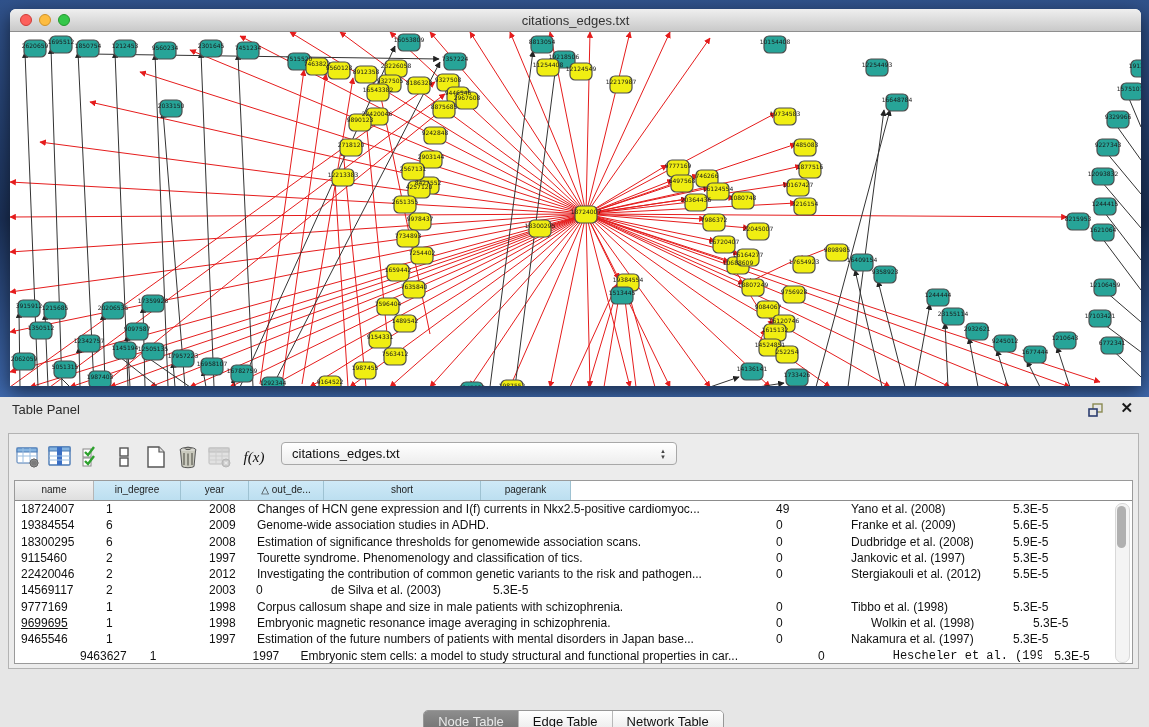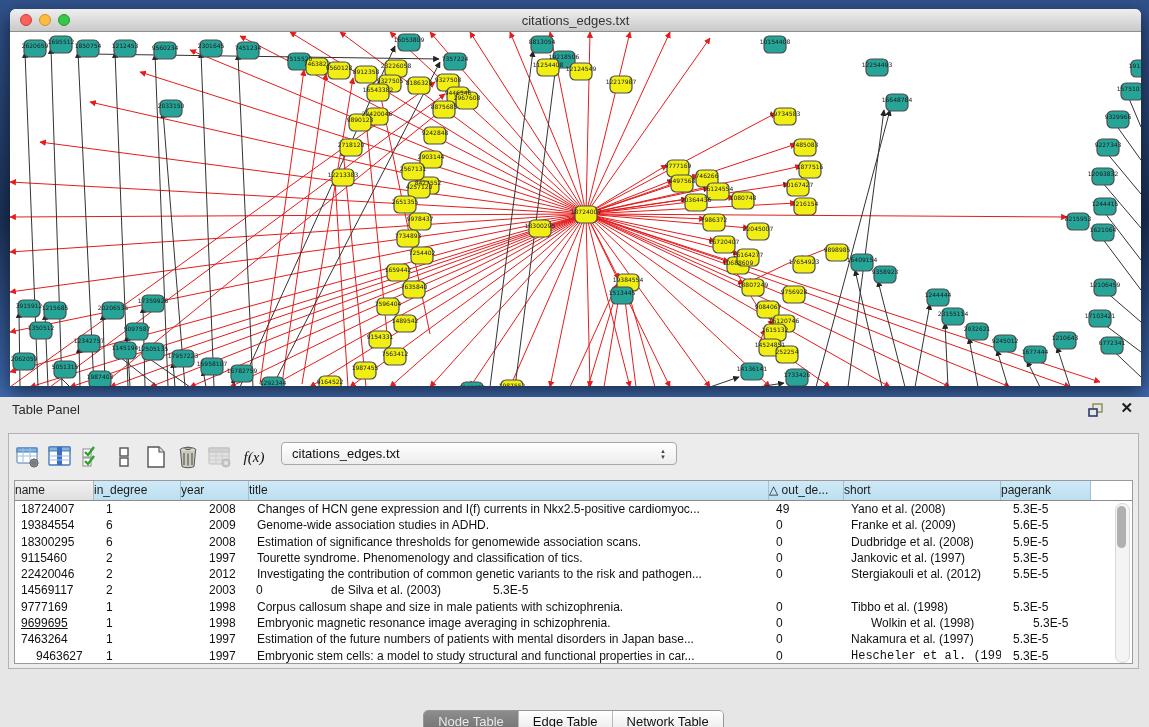--- a/index.html
+++ b/index.html
@@ -34,21 +34,21 @@
   .toolbar{position:absolute;left:4px;top:4px;height:38px;display:flex;align-items:center;}
   .tool-btn{width:30px;height:30px;display:flex;align-items:center;justify-content:center;margin-right:2px;}
   .fx-btn{font-family:"Liberation Serif",serif;font-style:italic;font-size:15px;color:#111;width:34px;text-align:center;}
   .combo{position:absolute;left:272px;top:8px;width:396px;height:23px;border:1px solid #a8a8a8;border-radius:4px;
     background:linear-gradient(#ffffff,#ededed);display:flex;align-items:center;box-sizing:border-box;}
   .combo-text{font-size:13px;color:#111;padding-left:10px;flex:1;}
   .combo-arrows{width:18px;font-size:6px;line-height:6px;color:#444;text-align:center;padding-right:4px;}
 
   .grid{position:absolute;left:5px;top:46px;width:1119px;height:184px;border:1px solid #9a9a9a;background:#fff;box-sizing:border-box;overflow:hidden;}
   .thead{display:flex;height:19px;border-bottom:1px solid #8c8c8c;background:#fff;}
-  .th{box-sizing:border-box;height:19px;font-size:12px;color:#1c1c1c;line-height:18px;
+  .th{box-sizing:border-box;height:19px;font-size:10px;color:#1c1c1c;text-align:center;line-height:18px;
     background:linear-gradient(#cfe9f7,#bcdff0);border-right:1px solid #9ec2d2;overflow:hidden;white-space:nowrap;}
   .th.plain{background:linear-gradient(#f2f2f2,#dfdfdf);border-right:1px solid #b5b5b5;}
   .tbody{position:relative;}
   .tr{display:flex;height:16.3px;background:#fff;}
   .td{box-sizing:border-box;font-size:12px;color:#101010;line-height:16px;white-space:nowrap;overflow:hidden;}
   .vscroll{position:absolute;right:2px;top:22px;width:13px;height:158px;background:#f4f4f4;border:1px solid #d8d8d8;border-radius:7px;}
   .vthumb{position:absolute;left:1px;top:2px;width:9px;height:42px;background:#b0b0b0;border-radius:5px;}
 
   .tabs-row{position:absolute;left:0;top:276px;width:100%;display:flex;justify-content:center;}
   .segmented{display:flex;border:1px solid #979797;border-radius:5px;overflow:hidden;height:22px;
@@ -539,21 +539,20 @@
       <div class="combo">
         <span class="combo-text">citations_edges.txt</span>
         <span class="combo-arrows">▲<br>▼</span>
       </div>
 
       <div class="grid">
         <div class="thead" id="thead">
             <div class="th plain" style="width: 79px;">name</div>
             <div class="th" style="width: 87px;">in_degree</div>
             <div class="th" style="width: 68px;">year</div>
-            <div class="th" style="width: 520px;">title</div>
             <div class="th" style="width: 75px;">△ out_de...</div>
             <div class="th" style="width: 157px;">short</div>
             <div class="th" style="width: 90px;">pagerank</div>
           </div>
         <div class="tbody" id="tbody">
             <div class="tr">
               <div class="td" style="width: 79px; padding-left: 6px;">18724007</div>
               <div class="td" style="width: 87px; padding-left: 12px;">1</div>
               <div class="td" style="width: 68px; padding-left: 28px;">2008</div>
               <div class="td" style="width: 520px; padding-left: 8px;">Changes of HCN gene expression and I(f) currents in Nkx2.5-positive cardiomyoc...</div>
@@ -617,30 +616,30 @@
             <div class="tr">
               <div class="td" style="width: 79px; padding-left: 6px; text-decoration: underline;">9699695</div>
               <div class="td" style="width: 87px; padding-left: 12px;">1</div>
               <div class="td" style="width: 68px; padding-left: 28px;">1998</div>
               <div class="td" style="width: 520px; padding-left: 8px;">Embryonic magnetic resonance image averaging in schizophrenia.</div>
               <div class="td" style="width: 75px; padding-left: 7px;">0</div>
               <div class="td" style="width: 157px; padding-left: 7px; margin-left: 20px;">Wolkin et al. (1998)</div>
               <div class="td" style="width: 90px; padding-left: 12px;">5.3E-5</div>
             </div>
             <div class="tr">
-              <div class="td" style="width: 79px; padding-left: 6px;">7463264</div>
+              <div class="td" style="width: 79px; padding-left: 6px;">9465546</div>
               <div class="td" style="width: 87px; padding-left: 12px;">1</div>
               <div class="td" style="width: 68px; padding-left: 28px;">1997</div>
               <div class="td" style="width: 520px; padding-left: 8px;">Estimation of the future numbers of patients with mental disorders in Japan base...</div>
               <div class="td" style="width: 75px; padding-left: 7px;">0</div>
               <div class="td" style="width: 157px; padding-left: 7px;">Nakamura et al. (1997)</div>
               <div class="td" style="width: 90px; padding-left: 12px;">5.3E-5</div>
             </div>
             <div class="tr">
-              <div class="td" style="width: 79px; padding-left: 21px;">9463627</div>
+              <div class="td" style="width: 79px; padding-left: 21px; margin-left: 44px;">9463627</div>
               <div class="td" style="width: 87px; padding-left: 12px;">1</div>
               <div class="td" style="width: 68px; padding-left: 28px;">1997</div>
               <div class="td" style="width: 520px; padding-left: 8px;">Embryonic stem cells: a model to study structural and functional properties in car...</div>
               <div class="td" style="width: 75px; padding-left: 7px;">0</div>
               <div class="td" style="width: 157px; padding-left: 7px; font-family: Liberation Mono, monospace;">Hescheler et al. (1997)</div>
               <div class="td" style="width: 90px; padding-left: 12px;">5.3E-5</div>
             </div>
           </div>
         <div class="vscroll">
             <div class="vthumb"></div>

